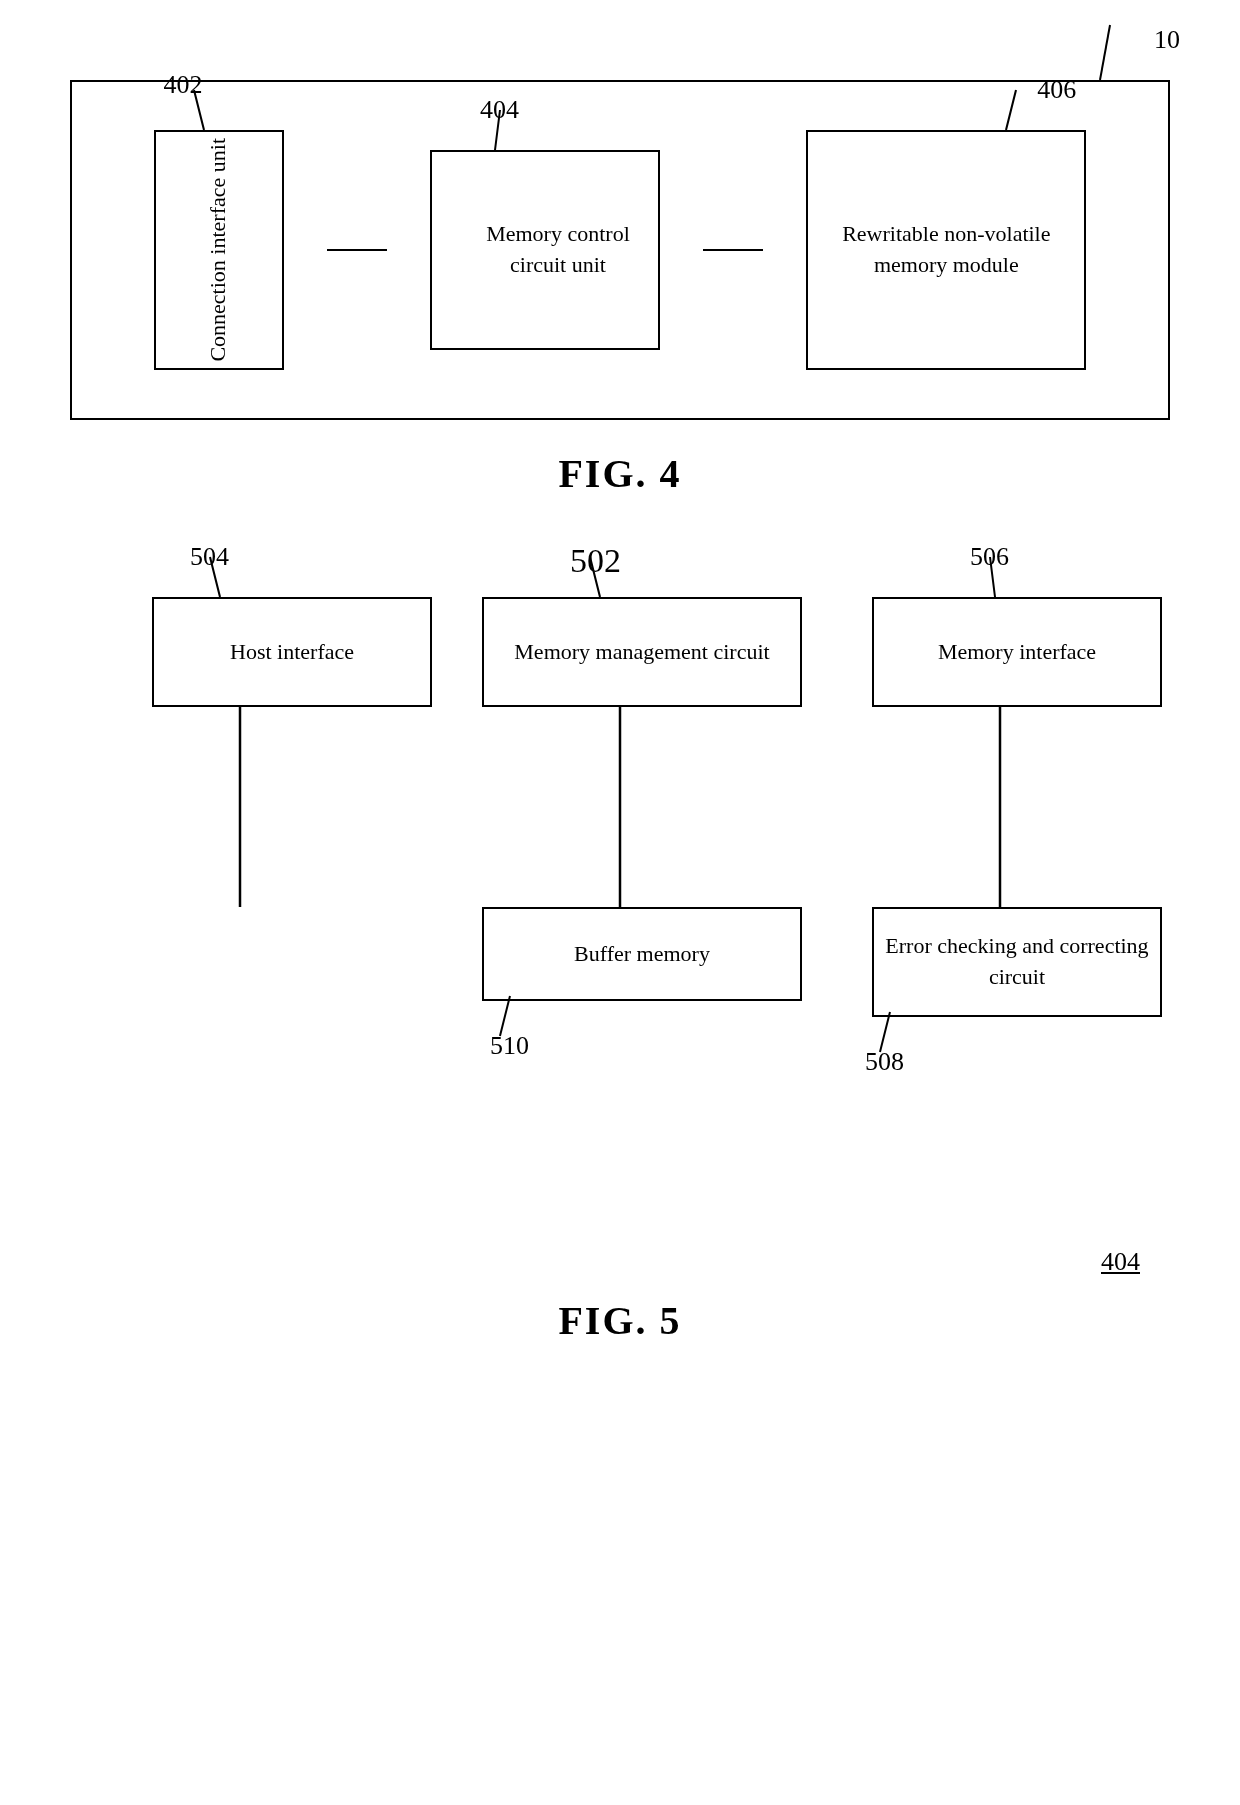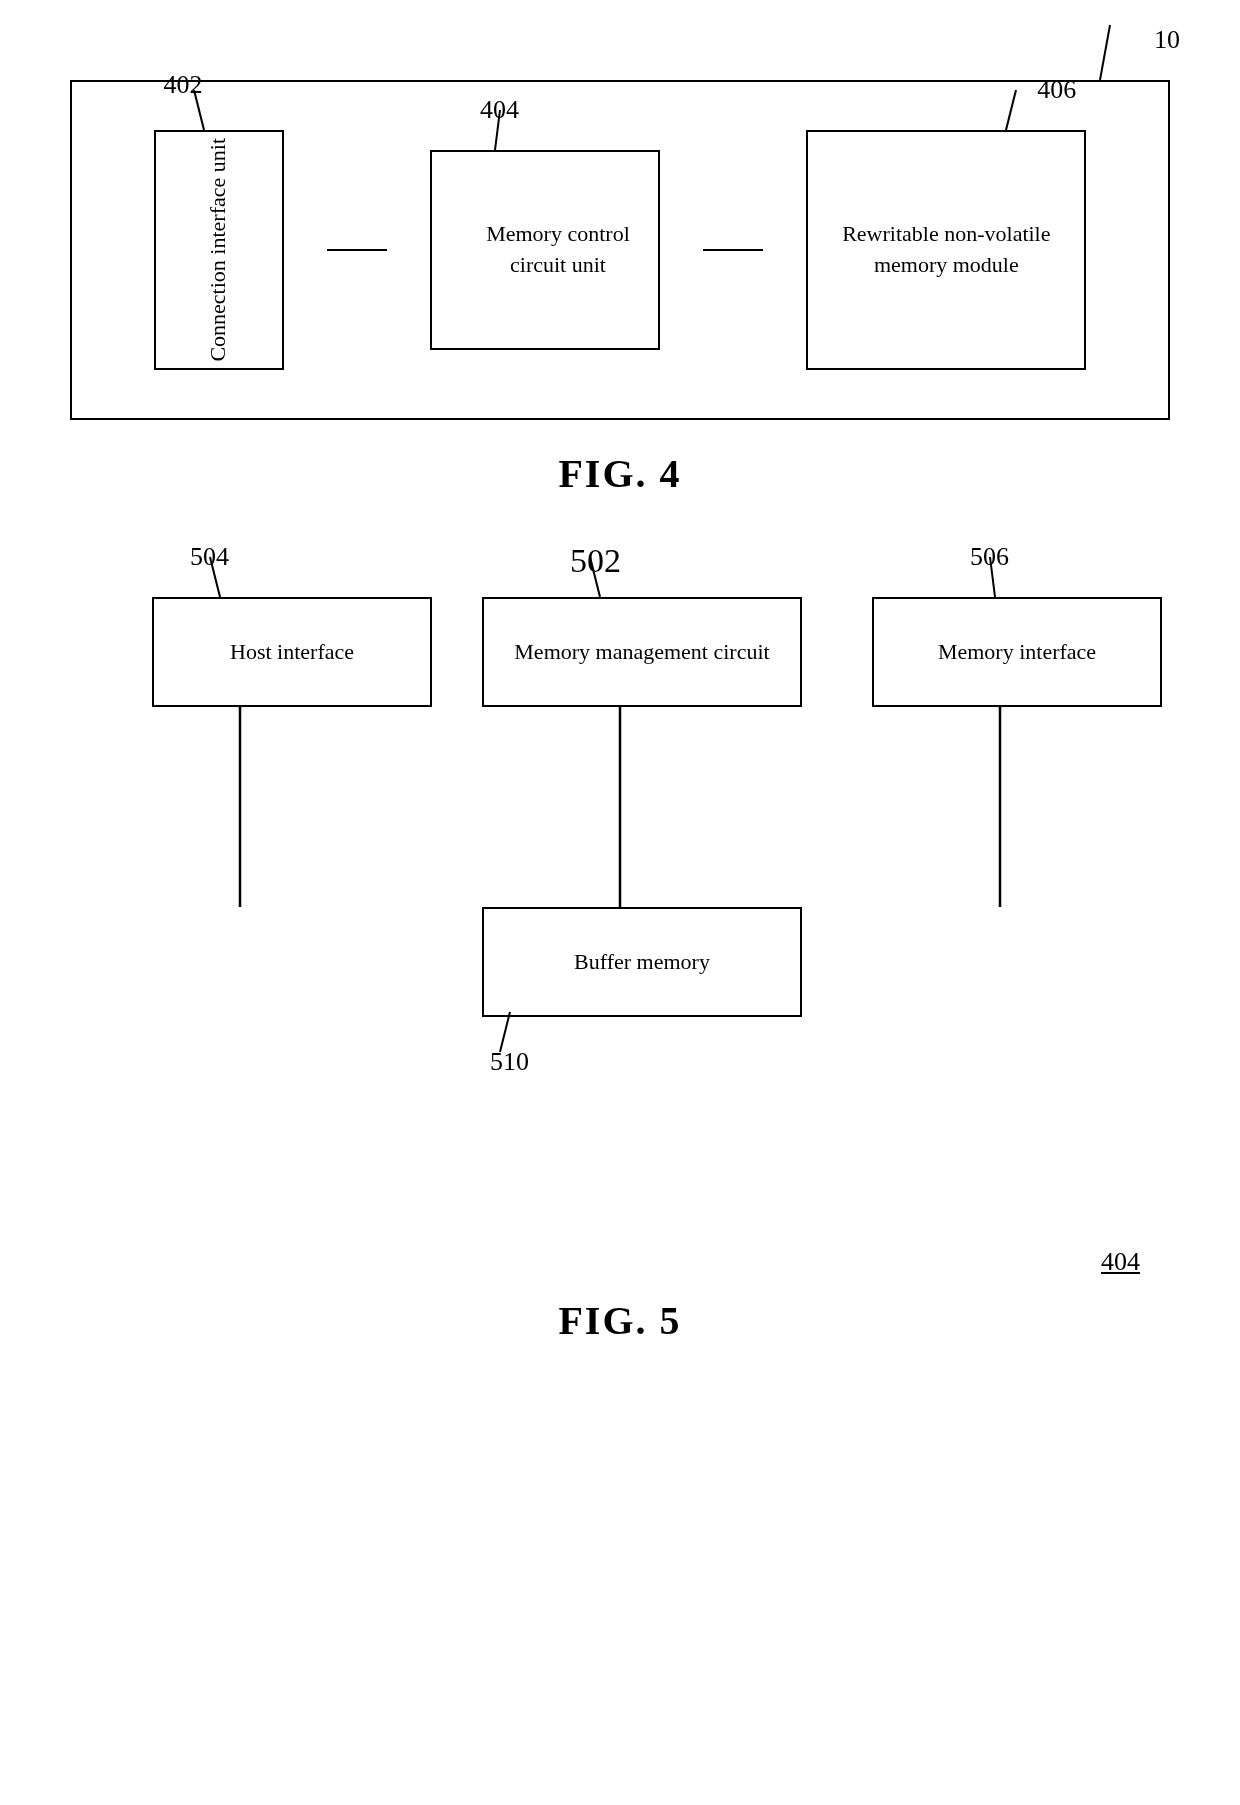--- a/index.html
+++ b/index.html
@@ -209,30 +209,40 @@
         <svg style="position:absolute; top:-40px; left:140px; overflow:visible;" width="40" height="45">
           <line x1="0" y1="0" x2="5" y2="40" stroke="#000" stroke-width="2"></line>
         </svg>
         <div class="fig5-box" style="width:290px; height:110px; position:relative;">
           <span>Memory interface</span>
         </div>
       </div>
 
 
       <div style="position:absolute; top:310px; left:390px; width:320px;">
-        <div class="fig5-box" style="width:320px; height:110px; position:relative;align-items:center;">
+        <div class="fig5-box" style="width:320px; height:94px; position:relative;align-items:center;">
           <span>Buffer memory</span>
         </div>
 
         <svg style="position:absolute; bottom:-45px; left:20px; overflow:visible;" width="60" height="50">
           <line x1="30" y1="0" x2="20" y2="40" stroke="#000" stroke-width="2"></line>
         </svg>
         <div style="position:absolute; bottom:-60px; left:30px; font-size:26px;">510</div>
       </div>
 
+      <div style="position:absolute; top:310px; left:780px; width:290px;">
+        <div class="fig5-box" style="width:290px; height:110px; position:relative;">
+          <span>Error checking and correcting circuit</span>
+        </div>
+
+        <svg style="position:absolute; bottom:-45px; left:10px; overflow:visible;" width="60" height="50">
+          <line x1="30" y1="0" x2="20" y2="40" stroke="#000" stroke-width="2"></line>
+        </svg>
+        <div style="position:absolute; bottom:-60px; left:15px; font-size:26px;">508</div>
+      </div>
 
       <div style="position:absolute; bottom:-80px; right:30px; font-size:26px; text-decoration:underline;">404</div>
 
     </div>
 
     <div class="fig5-label" style="margin-top:100px;">FIG. 5</div>
   </div>
 
 </div>
 

